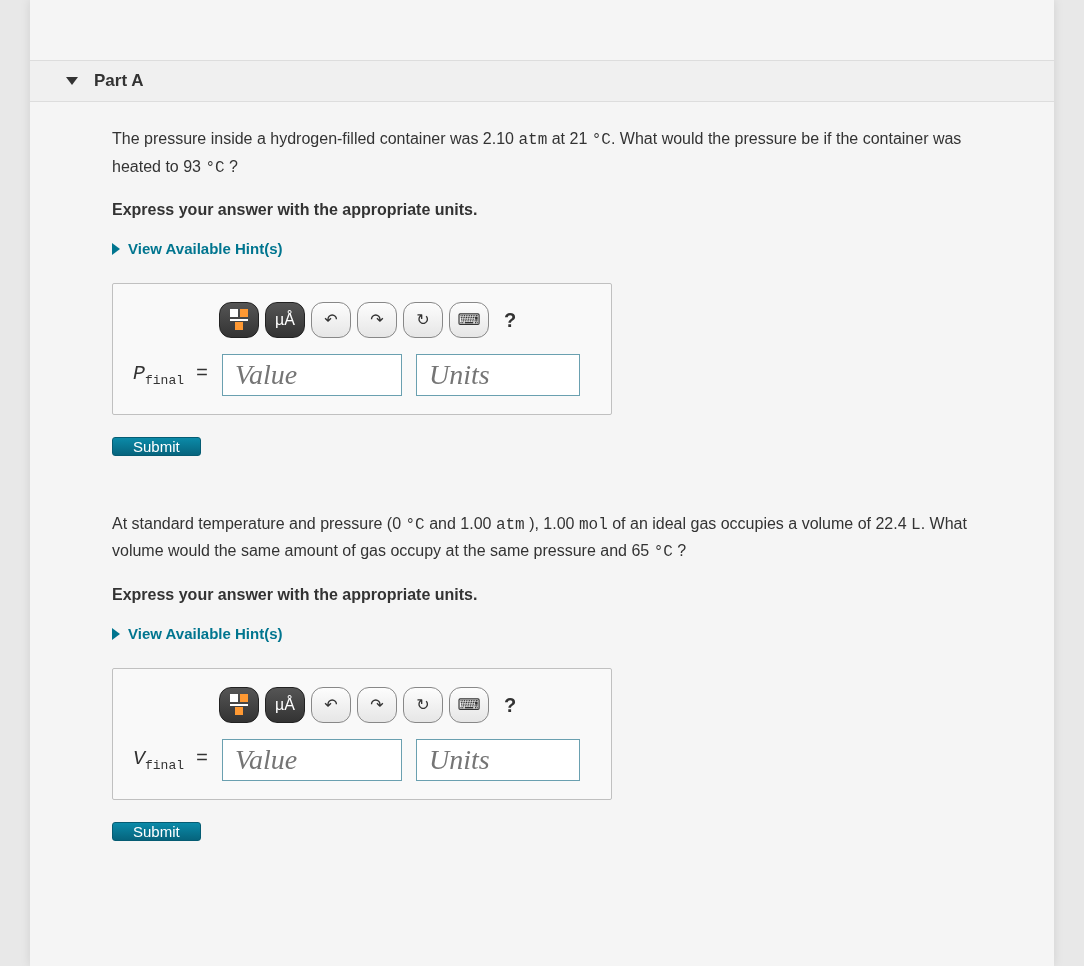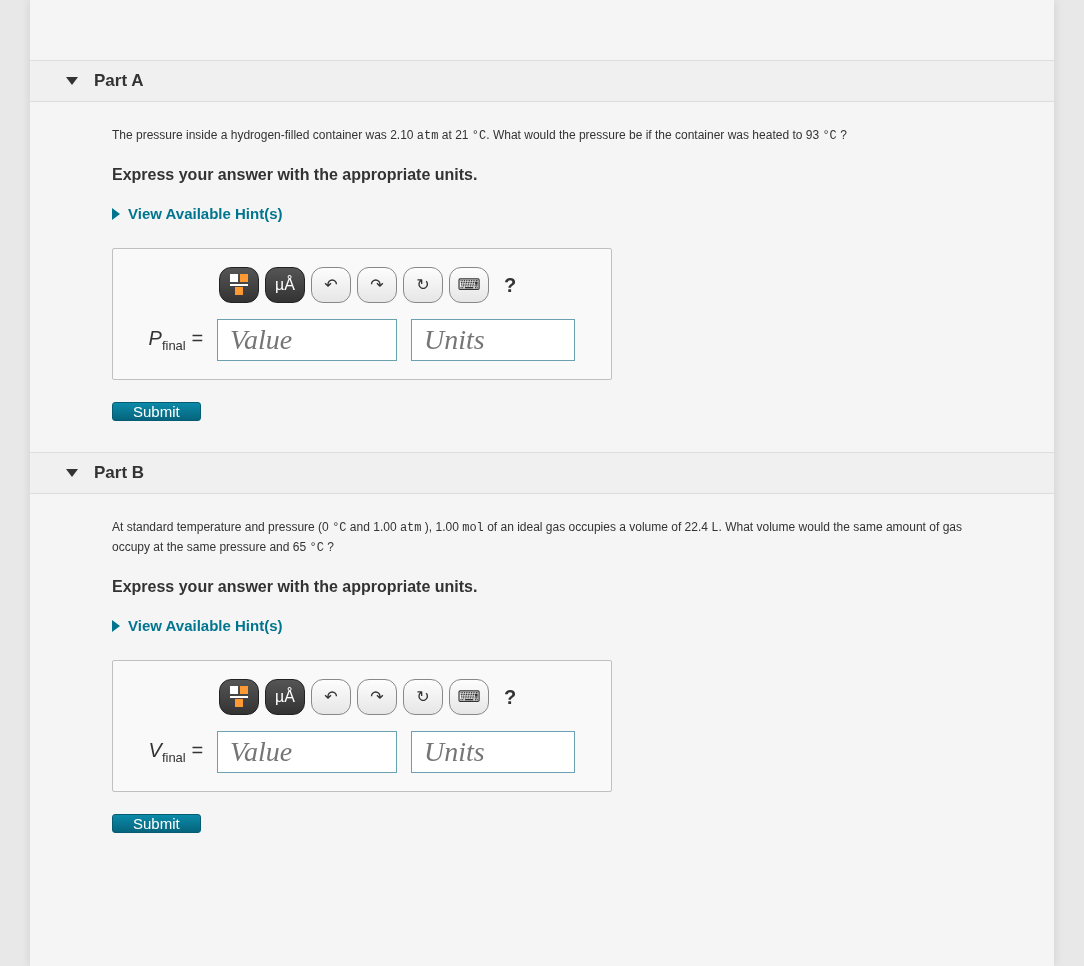--- a/index.html
+++ b/index.html
@@ -36,21 +36,21 @@
     border-top: 8px solid #333;
   }
   .part-header .title {
     font-weight: bold;
     font-size: 17px;
   }
   .part-body {
     padding: 24px 60px 28px 82px;
     line-height: 1.6;
   }
-  .question-text { margin-bottom: 16px; font-size: 12px; }
+  .question-text { margin-bottom: 16px; font-size: 16px; }
   .question-text .unit { font-family: 'Courier New', monospace; }
   .instruction { font-weight: bold; margin-bottom: 14px; font-size: 16px; }
   .hints-toggle {
     color: #00758f;
     font-weight: bold;
     display: flex;
     align-items: center;
     gap: 8px;
     margin-bottom: 22px;
     cursor: pointer;
@@ -96,21 +96,21 @@
     width: 30px; text-align: center; font-size: 20px; font-weight: bold;
     cursor: pointer;
   }
   .input-row {
     display: flex;
     align-items: center;
     gap: 14px;
   }
   .var-label {
     font-style: italic;
-    font-family: Liberation Sans, sans-serif;
+    font-family: Liberation Mono, monospace;
     font-size: 20px;
     min-width: 70px;
     text-align: right;
   }
   .var-label sub { font-size: 13px; font-style: normal; }
   .value-input, .units-input {
     border: 1px solid #6aa0b0;
     height: 42px;
     font-size: 28px;
     font-style: italic;
@@ -194,24 +194,20 @@
           <span>P</span><sub>final</sub><span> = </span>
         </div>
         <input class="value-input" placeholder="Value" style="">
         <input class="units-input" placeholder="Units" style="">
       </div>
     </div>
 
     <div><button class="submit-btn">Submit</button></div>
   </div>
 
-  <div class="part-header">
-    <div class="caret"></div>
-    <div class="title">Part B</div>
-  </div>
 
   <div class="part-body">
     <p class="question-text">
       <span>At standard temperature and pressure (0 </span><span class="unit">°C</span><span> and 1.00 </span><span class="unit">atm</span><span> ), 1.00 </span><span class="unit">mol</span><span> of an ideal gas occupies a volume of 22.4 </span><span class="unit">L</span><span>. What volume would the same amount of gas occupy at the same pressure and 65 </span><span class="unit">°C</span><span> ?</span>
     </p>
     <p class="instruction">Express your answer with the appropriate units.</p>
 
     <div class="hints-toggle">
       <div class="caret-right"></div>
       <span>View Available Hint(s)</span>

